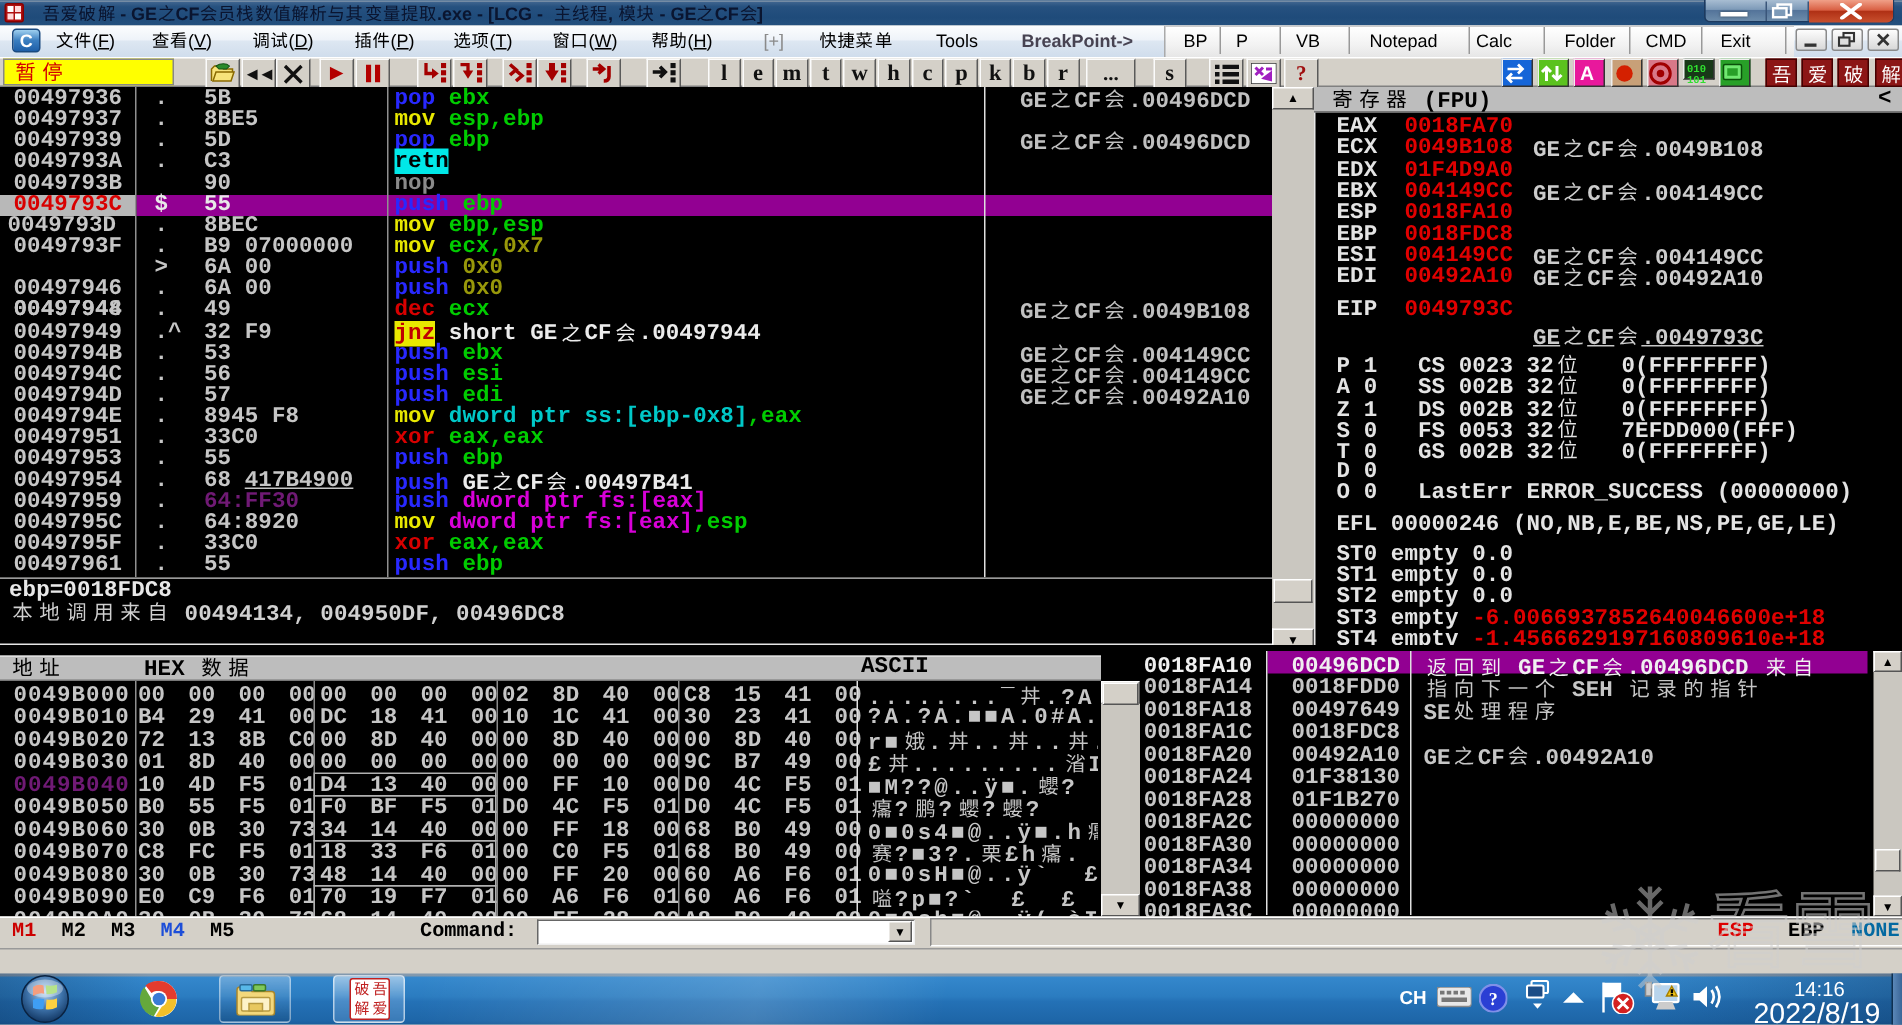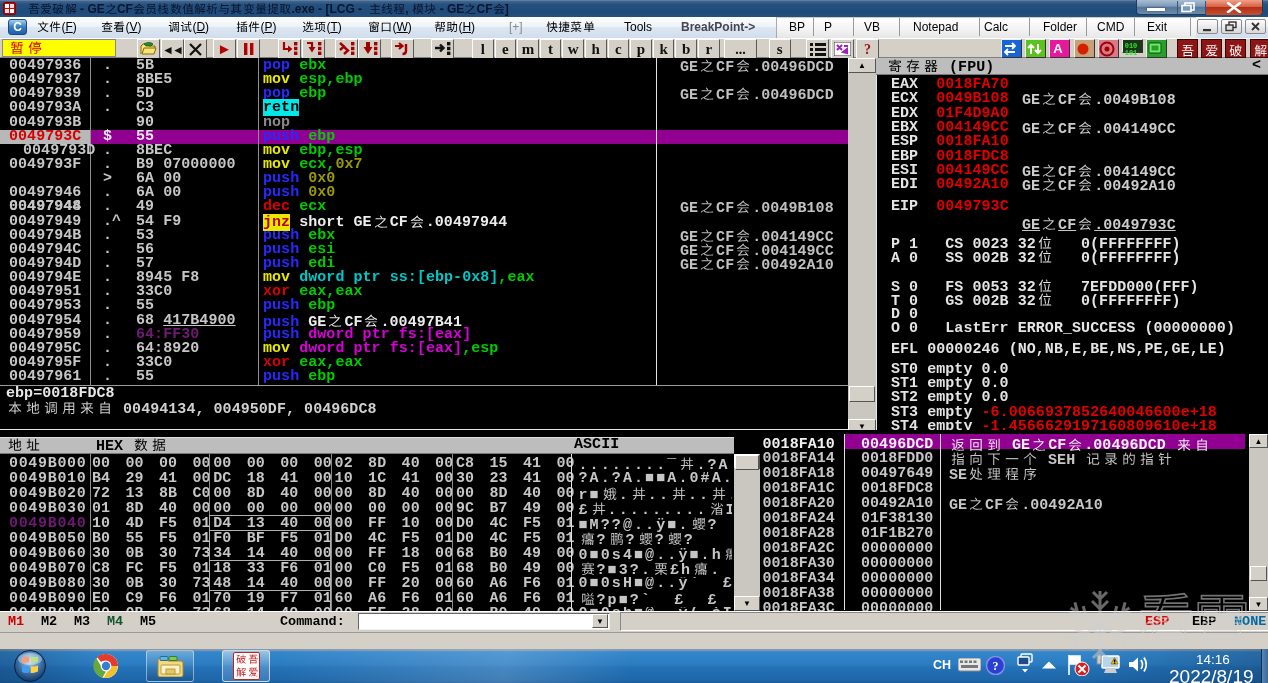--- a/index.html
+++ b/index.html
@@ -327,21 +327,21 @@
 <div class="abs mono" style="left:103px;top:101.35px;"><span style="color:#c6c6c6">.</span></div>
 <div class="abs mono" style="left:136px;top:101.35px;"><span style="color:#c6c6c6">C3</span></div>
 <div class="abs mono" style="left:263px;top:101.35px;"><span style="background:#00e8e8;color:#000">retn</span></div>
 <div class="abs mono" style="left:9px;top:115.5px;"><span style="color:#c6c6c6">0049793B</span></div>
 <div class="abs mono" style="left:136px;top:115.5px;"><span style="color:#c6c6c6">90</span></div>
 <div class="abs mono" style="left:263px;top:115.5px;"><span style="color:#8a8a8a">nop</span></div>
 <div class="abs mono" style="left:9px;top:129.65px;"><span style="color:#d80000">0049793C</span></div>
 <div class="abs mono" style="left:103px;top:129.65px;"><span style="color:#e8e8e8">$</span></div>
 <div class="abs mono" style="left:136px;top:129.65px;"><span style="color:#e8e8e8">55</span></div>
 <div class="abs mono" style="left:263px;top:129.65px;"><span style="color:#2828ff">push</span><span style="color:#00cc00"> ebp</span></div>
-<div class="abs mono" style="left:23px;top:143.8px;text-align:center;"><span style="color:#c6c6c6">0049793D</span></div>
+<div class="abs mono" style="left:5px;top:143.8px;text-align:center;"><span style="color:#c6c6c6">0049793D</span></div>
 <div class="abs mono" style="left:103px;top:143.8px;"><span style="color:#c6c6c6">.</span></div>
 <div class="abs mono" style="left:136px;top:143.8px;"><span style="color:#c6c6c6">8BEC</span></div>
 <div class="abs mono" style="left:263px;top:143.8px;"><span style="color:#e8e800">mov</span><span style="color:#00cc00"> ebp,esp</span></div>
 <div class="abs mono" style="left:9px;top:157.95px;"><span style="color:#c6c6c6">0049793F</span></div>
 <div class="abs mono" style="left:103px;top:157.95px;"><span style="color:#c6c6c6">.</span></div>
 <div class="abs mono" style="left:136px;top:157.95px;"><span style="color:#c6c6c6">B9 07000000</span></div>
 <div class="abs mono" style="left:263px;top:157.95px;"><span style="color:#e8e800">mov</span><span style="color:#00cc00"> ecx,</span><span style="color:#98980a">0x7</span></div>
 <div class="abs mono" style="left:9px;top:172.1px;margin-top:28px;"><span style="color:#c6c6c6">00497944</span></div>
 <div class="abs mono" style="left:103px;top:172.1px;"><span style="color:#c6c6c6">&gt;</span></div>
 <div class="abs mono" style="left:136px;top:172.1px;"><span style="color:#c6c6c6">6A 00</span></div>
@@ -354,21 +354,21 @@
 <div class="abs mono" style="left:103px;top:200.4px;"><span style="color:#c6c6c6">.</span></div>
 <div class="abs mono" style="left:136px;top:200.4px;"><span style="color:#c6c6c6">49</span></div>
 <div class="abs mono" style="left:263px;top:200.4px;"><span style="color:#d80000">dec</span><span style="color:#00cc00"> ecx</span></div>
 <div class="abs mono" style="left:680px;top:200.4px;"><span style="color:#c0c0c0">GE<svg class="k" viewBox="0 -880 1000 1000" preserveAspectRatio="xMidYMid meet">
           <use href="#u4e4b"></use>
         </svg>CF<svg class="k" viewBox="0 -880 1000 1000" preserveAspectRatio="xMidYMid meet">
           <use href="#u4f1a"></use>
         </svg>.0049B108</span></div>
 <div class="abs mono" style="left:9px;top:214.55px;"><span style="color:#c6c6c6">00497949</span></div>
 <div class="abs mono" style="left:103px;top:214.55px;"><span style="color:#c6c6c6">.^</span></div>
-<div class="abs mono" style="left:136px;top:214.55px;"><span style="color:#c6c6c6">54 F9</span></div>
+<div class="abs mono" style="left:136px;top:214.55px;"><span style="color:#c6c6c6">32 F9</span></div>
 <div class="abs mono" style="left:263px;top:214.55px;"><span style="background:#e8e800;color:#c00000">jnz</span><span style="color:#ececec"> short GE<svg class="k" viewBox="0 -880 1000 1000" preserveAspectRatio="xMidYMid meet">
           <use href="#u4e4b"></use>
         </svg>CF<svg class="k" viewBox="0 -880 1000 1000" preserveAspectRatio="xMidYMid meet">
           <use href="#u4f1a"></use>
         </svg>.00497944</span></div>
 <div class="abs mono" style="left:9px;top:228.7px;"><span style="color:#c6c6c6">0049794B</span></div>
 <div class="abs mono" style="left:103px;top:228.7px;"><span style="color:#c6c6c6">.</span></div>
 <div class="abs mono" style="left:136px;top:228.7px;"><span style="color:#c6c6c6">53</span></div>
 <div class="abs mono" style="left:263px;top:228.7px;"><span style="color:#2828ff">push</span><span style="color:#00cc00"> ebx</span></div>
 <div class="abs mono" style="left:680px;top:228.7px;"><span style="color:#c0c0c0">GE<svg class="k" viewBox="0 -880 1000 1000" preserveAspectRatio="xMidYMid meet">
@@ -490,20 +490,23 @@
 <div class="abs mono" style="left:891px;top:199.8px;"><span style="color:#e4e4e4">EIP</span>  <span style="color:#e00000">0049793C</span></div>
 <div class="abs mono" style="left:1022px;top:217px;text-decoration:underline;"><span style="color:#cccccc">GE<svg class="k" viewBox="0 -880 1000 1000" preserveAspectRatio="xMidYMid meet">
           <use href="#u4e4b"></use>
         </svg>CF<svg class="k" viewBox="0 -880 1000 1000" preserveAspectRatio="xMidYMid meet">
           <use href="#u4f1a"></use>
         </svg>.0049793C</span></div>
 <div class="abs mono" style="left:891px;top:236.1px;"><span style="color:#e4e4e4">P 1   CS 0023 32<svg class="k" viewBox="0 -880 1000 1000" preserveAspectRatio="xMidYMid meet">
           <use href="#u4f4d"></use>
         </svg>   0(FFFFFFFF)</span></div>
 <div class="abs mono" style="left:891px;top:250.4px;"><span style="color:#e4e4e4">A 0   SS 002B 32<svg class="k" viewBox="0 -880 1000 1000" preserveAspectRatio="xMidYMid meet">
+          <use href="#u4f4d"></use>
+        </svg>   0(FFFFFFFF)</span></div>
+<div class="abs mono" style="left:891px;top:264.7px;"><span style="color:#e4e4e4">Z 1   DS 002B 32<svg class="k" viewBox="0 -880 1000 1000" preserveAspectRatio="xMidYMid meet">
           <use href="#u4f4d"></use>
         </svg>   0(FFFFFFFF)</span></div>
 <div class="abs mono" style="left:891px;top:279px;"><span style="color:#e4e4e4">S 0   FS 0053 32<svg class="k" viewBox="0 -880 1000 1000" preserveAspectRatio="xMidYMid meet">
           <use href="#u4f4d"></use>
         </svg>   7EFDD000(FFF)</span></div>
 <div class="abs mono" style="left:891px;top:293.3px;"><span style="color:#e4e4e4">T 0   GS 002B 32<svg class="k" viewBox="0 -880 1000 1000" preserveAspectRatio="xMidYMid meet">
           <use href="#u4f4d"></use>
         </svg>   0(FFFFFFFF)</span></div>
 <div class="abs mono" style="left:891px;top:307.6px;"><span style="color:#e4e4e4">D 0</span></div>
 <div class="abs mono" style="left:891px;top:321.9px;"><span style="color:#e4e4e4">O 0   LastErr ERROR_SUCCESS (00000000)</span></div>
@@ -851,21 +854,21 @@
 <div class="abs mono" style="left:762.5px;top:601.73px;"><span style="color:#c6c6c6">0018FA3C</span></div>
 <div class="abs mono" style="left:861px;top:601.73px;"><span style="color:#c6c6c6">00000000</span></div>
 <div class="abs" style="left:1249px;top:433.8px;width:19px;height:176.5px;background:#cac7c0"></div>
 <div class="abs" style="left:1249px;top:433.8px;width:19px;height:14px;background:#d4d0c8;border-top:1px solid #fff;border-left:1px solid #fff;border-right:1.4px solid #555;border-bottom:1.4px solid #555;text-align:center;color:#000;font-size:8px;line-height:13px">▲</div>
 <div class="abs" style="left:1249px;top:596.5px;width:19px;height:14px;background:#d4d0c8;border-top:1px solid #fff;border-left:1px solid #fff;border-right:1.4px solid #555;border-bottom:1.4px solid #555;text-align:center;color:#000;font-size:8px;line-height:13px">▼</div>
 <div class="abs" style="left:1250px;top:566px;width:17px;height:15px;background:#d4d0c8;border-top:1px solid #fff;border-left:1px solid #fff;border-right:1.4px solid #555;border-bottom:1.4px solid #555"></div>
 <div class="abs" style="left:0px;top:611px;width:1268px;height:20.5px;background:#d4d0c8;border-top:1px solid #fff"></div>
 <div class="abs m13" style="left:8px;top:613.5px;"><span style="color:#cc0000">M1</span></div>
 <div class="abs m13" style="left:41px;top:613.5px;"><span style="color:#000">M2</span></div>
 <div class="abs m13" style="left:74px;top:613.5px;"><span style="color:#000">M3</span></div>
-<div class="abs m13" style="left:107px;top:613.5px;"><span style="color:#14532d">M4</span></div>
+<div class="abs m13" style="left:107px;top:613.5px;"><span style="color:#1d4ed8">M4</span></div>
 <div class="abs m13" style="left:140px;top:613.5px;"><span style="color:#000">M5</span></div>
 <div class="abs m13" style="left:280px;top:613.5px;"><span style="color:#000">Command:</span></div>
 <div class="abs" style="left:358px;top:612.5px;width:252px;height:17px;background:#fff;border-top:1.4px solid #666;border-left:1.4px solid #666;border-right:1px solid #eee;border-bottom:1px solid #eee"></div>
 <div class="abs" style="left:592px;top:614px;width:16px;height:14px;background:#d4d0c8;border-top:1px solid #fff;border-left:1px solid #fff;border-right:1px solid #555;border-bottom:1px solid #555;text-align:center;font-size:8px;line-height:13px;color:#000">▼</div>
 <div class="abs" style="left:620px;top:611.5px;width:648px;height:19px;background:#d4d0c8;border-top:1.4px solid #888;border-left:1.4px solid #888;border-bottom:1px solid #fff"></div>
 <div class="abs m13" style="left:1145px;top:613.5px;"><span style="color:#dd0000">ESP</span></div>
 <div class="abs m13" style="left:1192px;top:613.5px;"><span style="color:#000">EBP</span></div>
 <div class="abs m13" style="left:1234px;top:613.5px;"><span style="color:#0369a1">NONE</span></div>
 <div class="abs" style="left:0px;top:631.5px;width:1268px;height:17px;background:#d4d0c8;border-top:1px solid #999"></div>
 <div class="abs m13" style="left:6px;top:666px;"><span style="color:#000"><svg class="k" viewBox="0 -880 1000 1000" preserveAspectRatio="xMidYMid meet">

